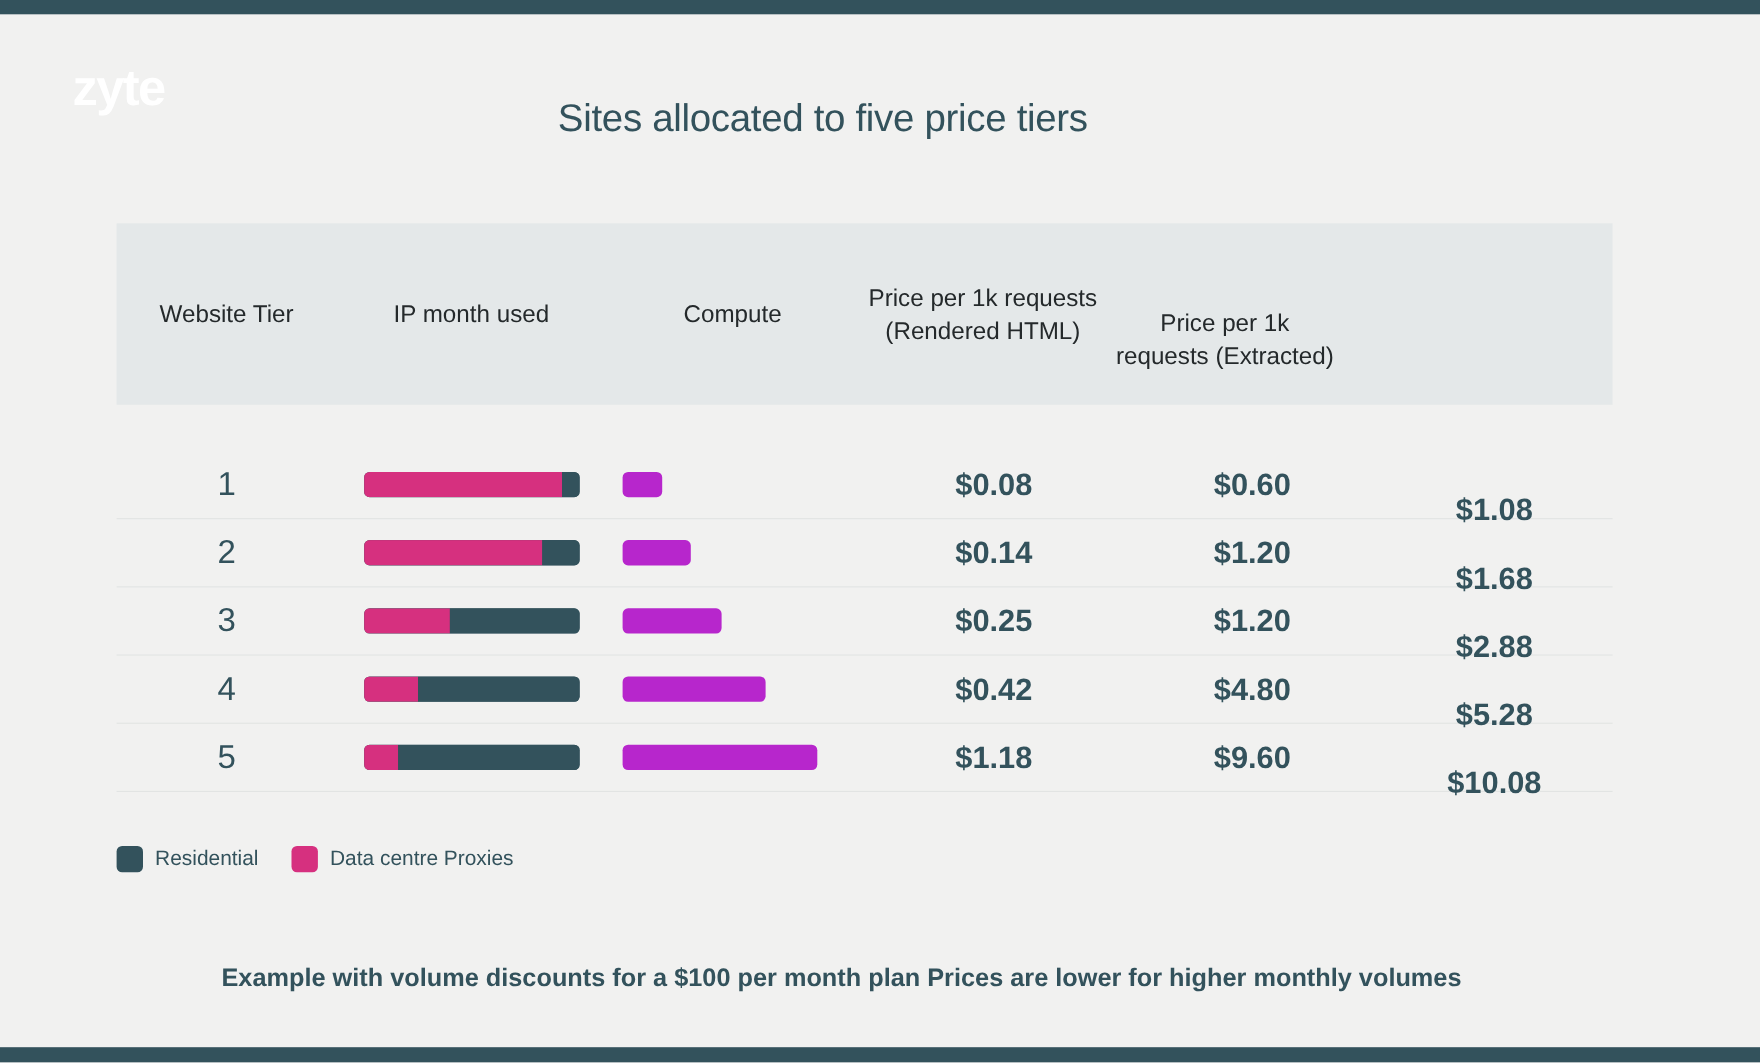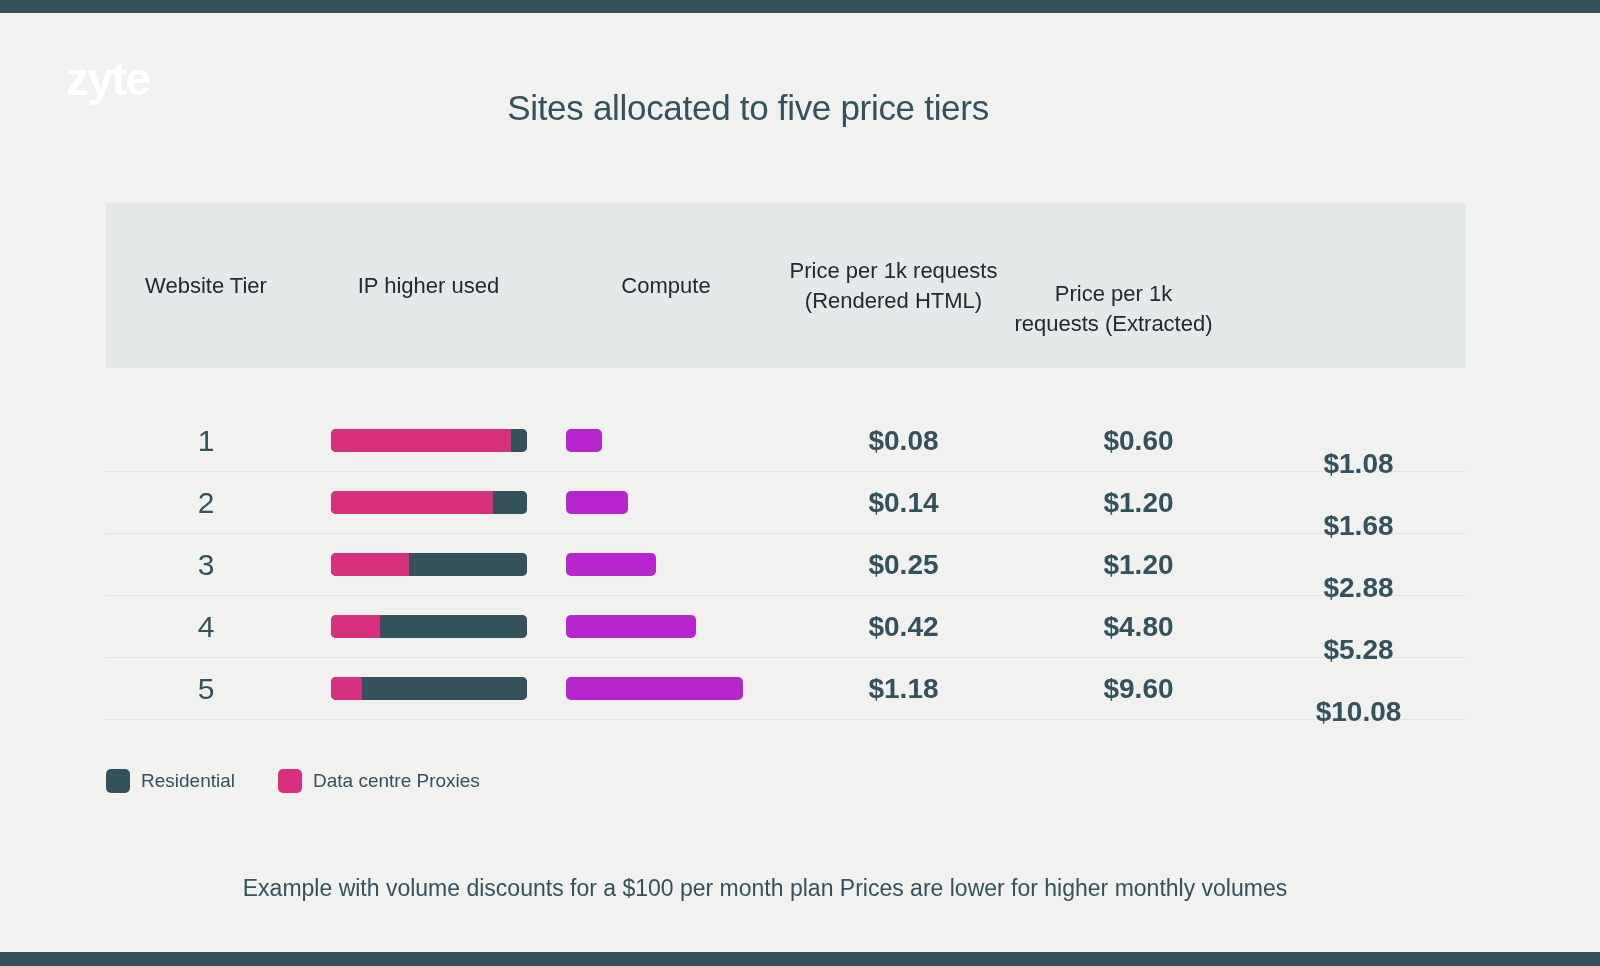--- a/index.html
+++ b/index.html
@@ -164,21 +164,21 @@
     background: #b726cc;
   }
 
   
   .legend {
     position: absolute;
     left: 106px;
     top: 756px;
     display: flex;
     align-items: center;
-    gap: 43px;
+    gap: 30px;
   }
   .legend-item {
     display: flex;
     align-items: center;
     gap: 11px;
   }
   .legend-swatch {
     width: 24px;
     height: 24px;
     border-radius: 5px;
@@ -191,40 +191,41 @@
   
   .note {
     position: absolute;
     left: 0;
     right: 0;
     top: 862px;
     text-align: center;
     font-size: 23px;
     color: #33525c;
     padding-right: 70px;
+    font-weight: bold;
   }
 </style>
 </head>
 <body>
 
 <div class="page">
 
   <div class="bar-top"></div>
 
   <div class="content">
 
     <div class="logo">zyte</div>
 
     <div class="title">Sites allocated to five price tiers</div>
 
     <div class="table">
 
       <div class="thead">
         <div class="th c-tier">Website Tier</div>
-        <div class="th c-ip">IP higher used</div>
+        <div class="th c-ip">IP month used</div>
         <div class="th c-compute">Compute</div>
         <div class="th c-p2">Price per 1k requests (Rendered HTML)</div>
         <div class="th c-p3">Price per 1k requests (Extracted)</div>
       </div>
 
       <div class="tbody" id="tbody">
           <div class="row">
             <div class="cell c-tier">
               <span class="tier-num">1</span>
             </div>

